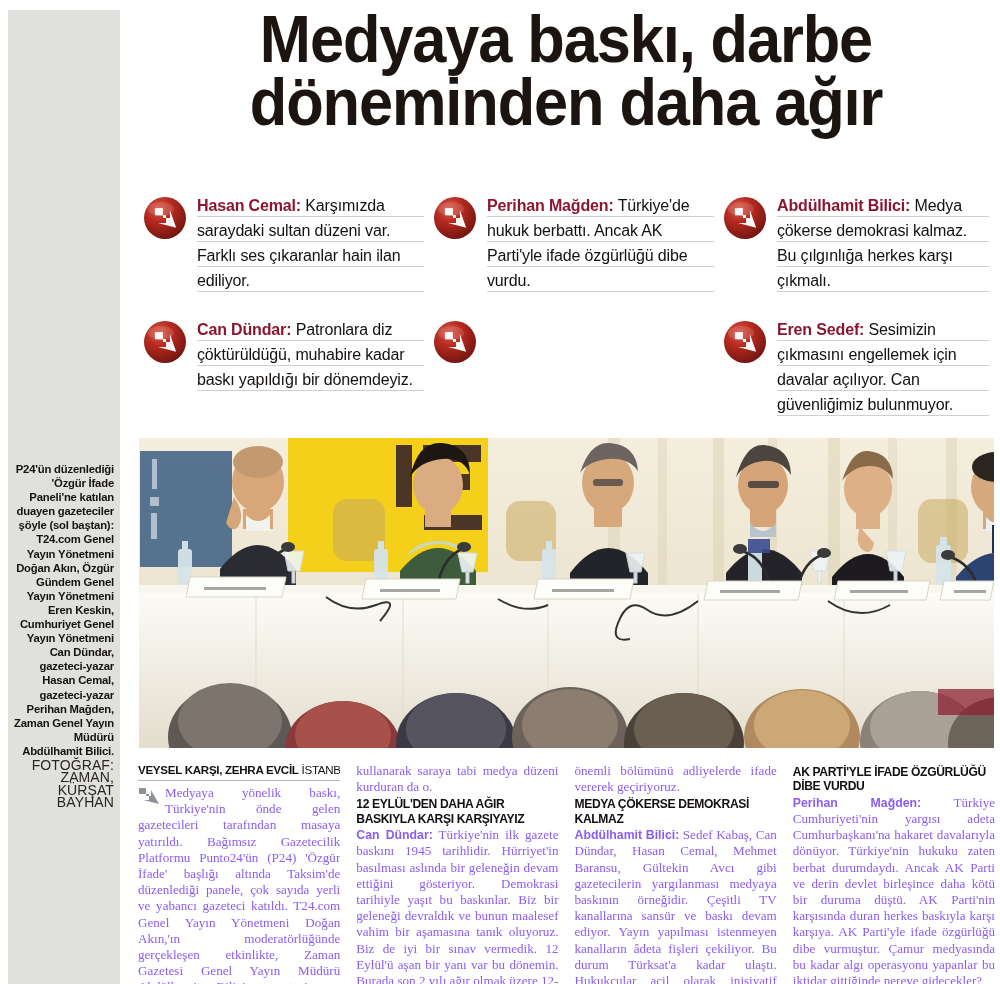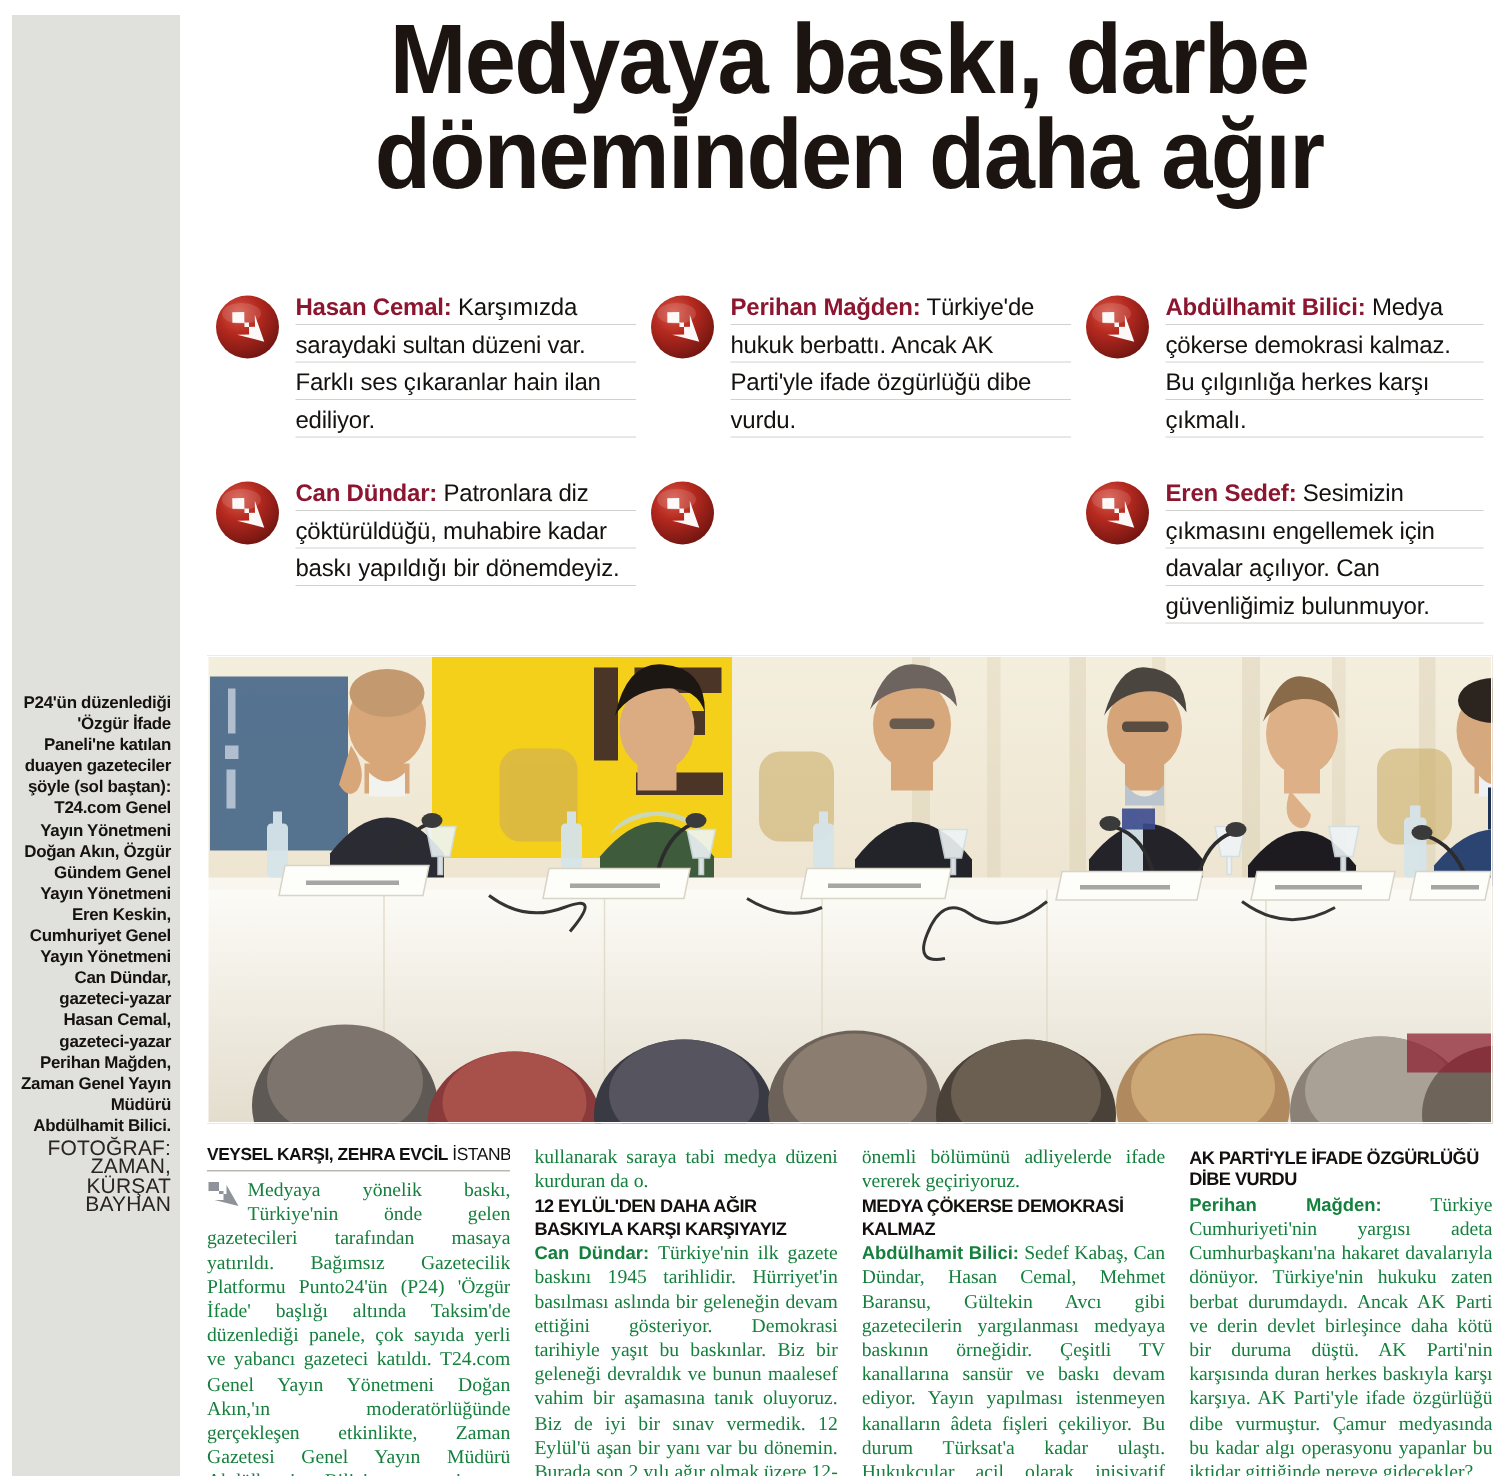--- a/index.html
+++ b/index.html
@@ -141,21 +141,21 @@
     line-height: 14.4px;
     letter-spacing: -0.35px;
     color: #120f0e;
     margin: 2px 0 1px 0;
   }
 
   .body {
     font-family: "Liberation Serif", serif;
     font-size: 13.1px;
     line-height: 16.2px;
-    color: #15803d;
+    color: #8b5cf6;
     text-align: justify;
     hyphens: none;
   }
   .body .lead-name { font-family: "Liberation Sans", sans-serif; font-weight: bold; font-size: 12.3px; }
 
   .drop-arrow {
     float: left;
     width: 22px; height: 20px;
     margin: 2px 5px 0 0;
   }

